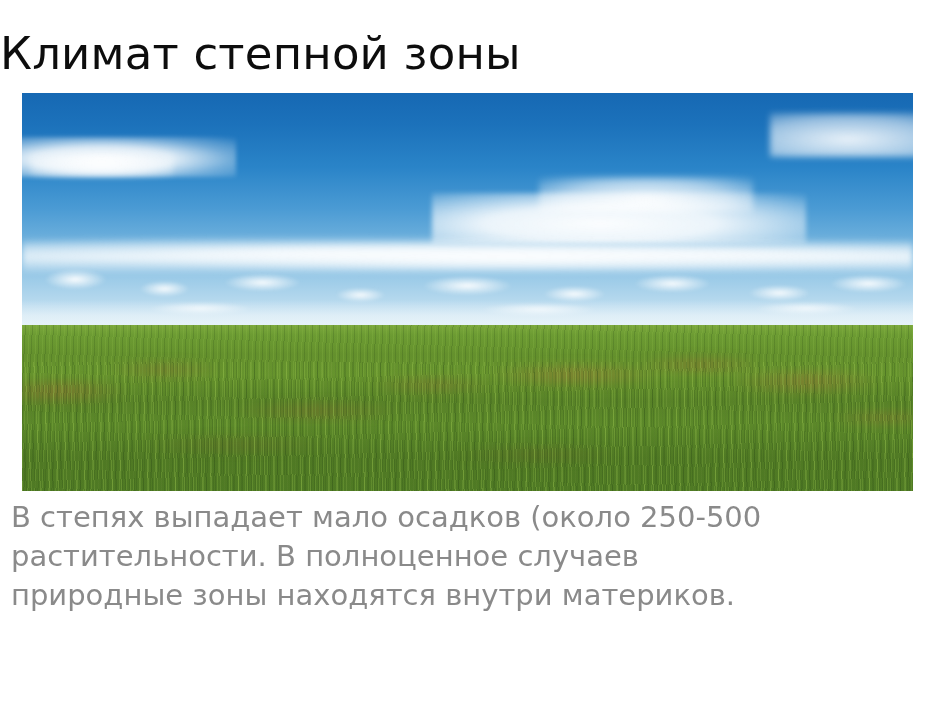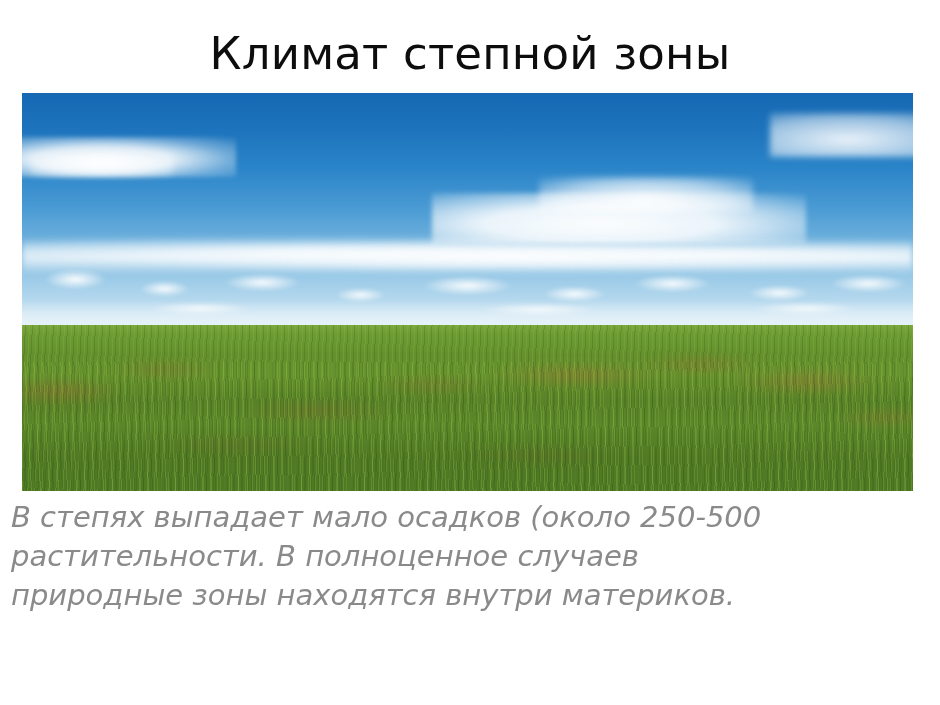--- a/index.html
+++ b/index.html
@@ -23,21 +23,21 @@
     height: 705px;
     background: #ffffff;
   }
 
   
   .slide-title {
     position: absolute;
     left: 0;
     top: 28px;
     width: 940px;
-    text-align: center;
+    text-align: left;
     font-family: "DejaVu Sans", sans-serif;
     font-size: 45px;
     font-weight: 400;
     line-height: 52px;
     color: #0d0d0d;
     letter-spacing: 0.2px;
     white-space: nowrap;
   }
 
   
@@ -260,21 +260,20 @@
     width: 918px;
     font-family: "DejaVu Sans", sans-serif;
     font-size: 29px;
     line-height: 39px;
     color: #8a8a8a;
     font-weight: 400;
   }
   .body-text .tline {
     display: block;
     white-space: nowrap;
-    font-style: italic;
   }
 </style>
 </head>
 <body>
 
 <div class="slide">
 
   <div class="slide-title">Климат степной зоны</div>
 
   <div class="photo">

